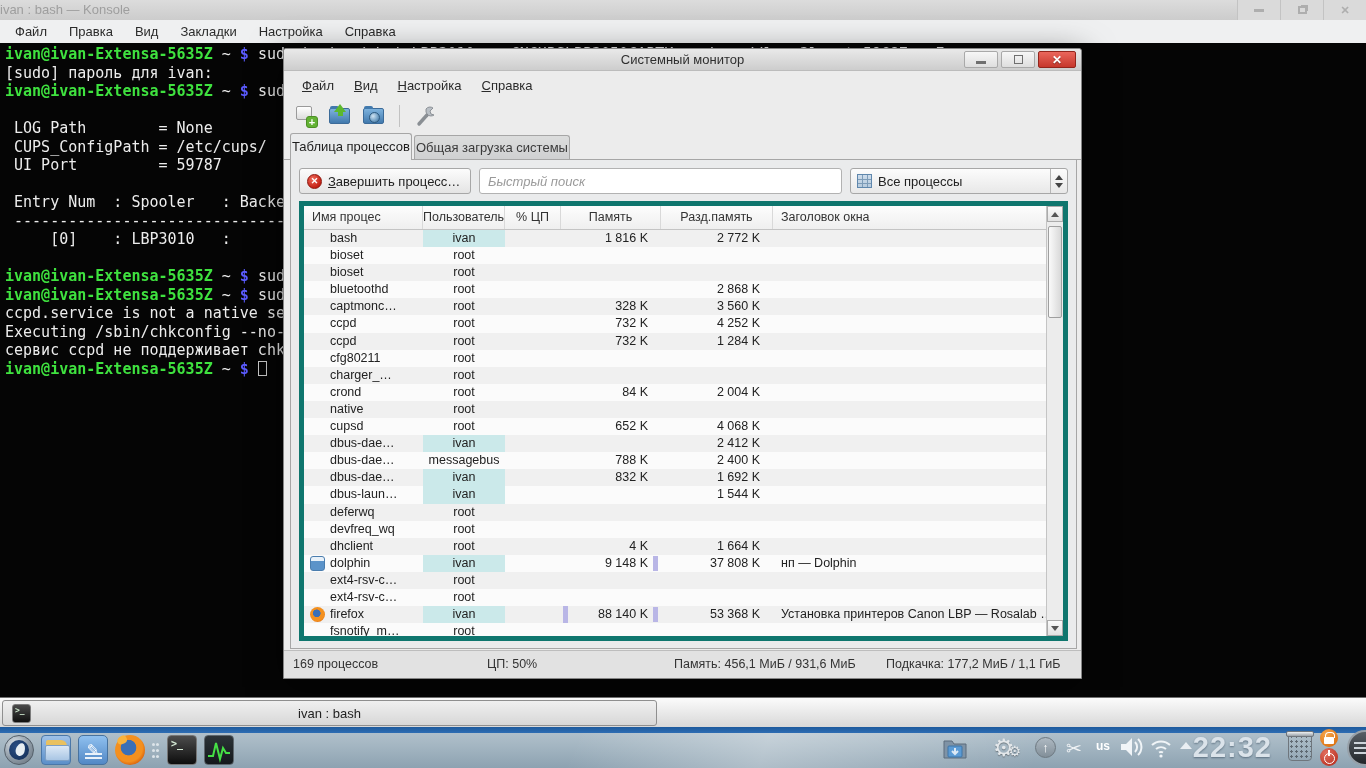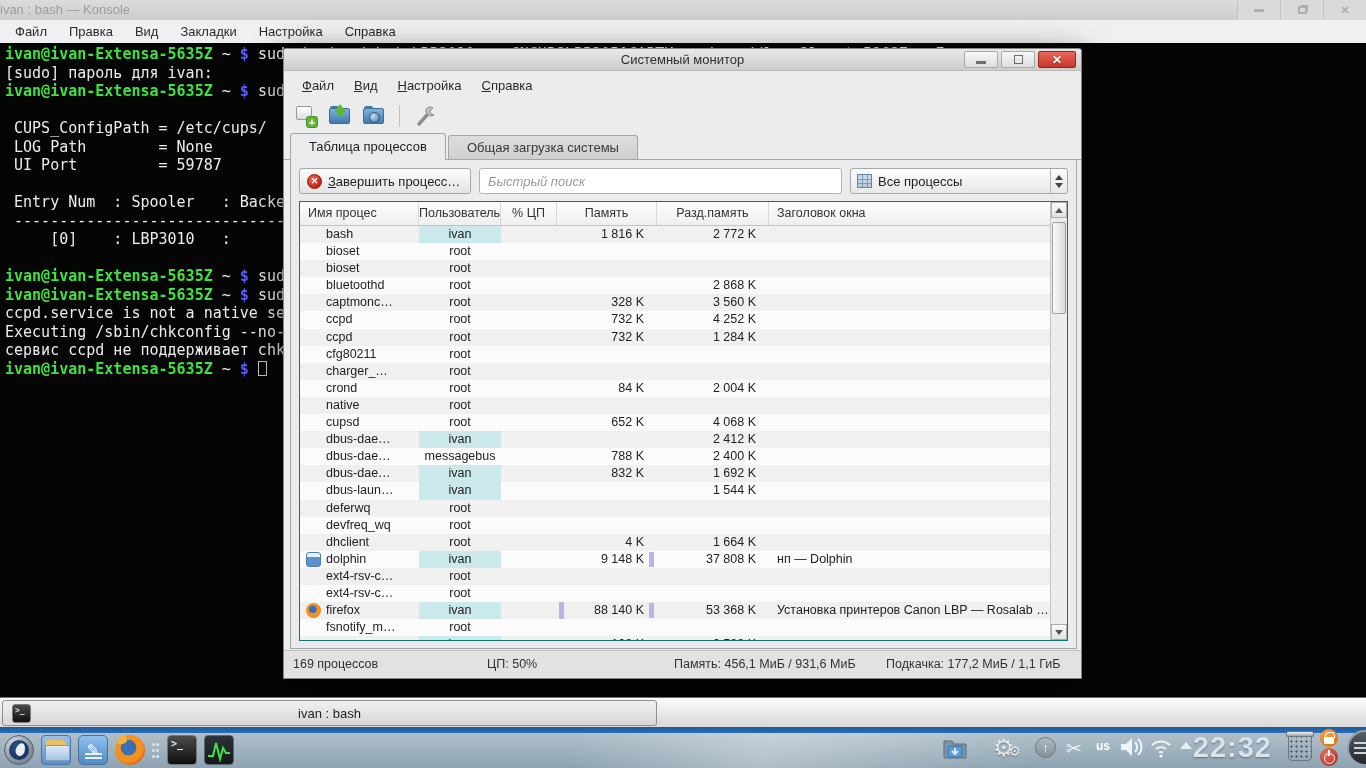--- a/index.html
+++ b/index.html
@@ -132,21 +132,21 @@
   .tool-folder::before { content:""; position:absolute; left:0; top:-3px; width:9px; height:3px;
     background:#4179ad; border-radius:2px 2px 0 0; }
   .tool-up { position:absolute; left:6px; top:0px; width:0; height:0; z-index:2;
     border-left:6px solid transparent; border-right:6px solid transparent; border-bottom:8px solid #5cb82e; }
   .tool-up::after { content:""; position:absolute; left:-2.5px; top:7px; width:5px; height:5px; background:#5cb82e; }
   .tool-globe { position:absolute; left:7px; top:8px; width:11px; height:11px; border-radius:50%;
     background:radial-gradient(circle at 35% 35%, #cfe3f2, #6d9cc2 60%, #3d6e96); border:1px solid #2f5a7e; z-index:2; }
   .wrench-svg { position:absolute; left:0; top:0; }
 
   .s-tabbar { position:absolute; top:84px; left:0; right:0; height:27px; border-bottom:1px solid #a6a6a6; padding-left:6px; display:flex; align-items:flex-end; }
-  .tab { font-size:13px; padding:0 18px; border:1px solid #a6a6a6; border-bottom:none; border-radius:3px 3px 0 0; }
+  .tab { font-size:13px; padding:0 1px; border:1px solid #a6a6a6; border-bottom:none; border-radius:3px 3px 0 0; }
   .tab.active { background:#eaebec; color:#1d1d1d; line-height:26px; height:27px; margin-bottom:-1px; z-index:2; position:relative; }
   .tab.inactive { background:linear-gradient(#dcdddd,#cfd0d1); color:#3a3a3a; line-height:23px; height:24px; margin-left:2px; }
 
   .s-frame { position:absolute; top:111px; left:6px; width:787px; height:489px;
     background:#eaebec; border:1px solid #a6a6a6; border-top:none; padding:8px; }
   .controls { display:flex; gap:8px; height:26px; }
   .kill-btn { width:172px; height:26px; border:1px solid #a7a7a7; border-radius:3px;
     background:linear-gradient(#fcfcfc,#e4e4e4); display:flex; align-items:center; gap:6px; padding-left:7px;
     font-size:13px; color:#222; white-space:nowrap; }
   .kill-ic { width:15px; height:15px; border-radius:50%; flex:0 0 15px;
@@ -161,21 +161,21 @@
     background:linear-gradient(#cddcEB,#b7cbdd); position:relative; }
   .grid-ic::before { content:""; position:absolute; left:4px; top:0; bottom:0; width:1px; background:#7d9cb8; box-shadow:5px 0 0 #7d9cb8; }
   .grid-ic::after { content:""; position:absolute; top:4px; left:0; right:0; height:1px; background:#7d9cb8; box-shadow:0 4px 0 #7d9cb8; }
   .filter-label { font-size:13px; color:#222; }
   .spin { position:absolute; right:0; top:0; bottom:0; width:17px; border-left:1px solid #b6b6b6;
     display:flex; flex-direction:column; align-items:center; justify-content:center; gap:3px; }
   .spin i { width:0; height:0; border-left:4px solid transparent; border-right:4px solid transparent; }
   .spin .up { border-bottom:5px solid #444; }
   .spin .dn { border-top:5px solid #444; }
 
-  .ptable { position:relative; margin-top:7px; height:440px; background:#d946ef; border:1px solid #0f766e; overflow:hidden; }
+  .ptable { position:relative; margin-top:7px; height:440px; background:#d946ef; border:5px solid #0f766e; overflow:hidden; }
   .thead { display:flex; height:24px; background:linear-gradient(#fdfdfd,#efefef); border-bottom:1px solid #c4c4c4; }
   .hc { font-size:12.5px; color:#333; line-height:23px; border-right:1px solid #d9d9d9; overflow:hidden; white-space:nowrap; }
   .c0 { width:119px; } .c1 { width:82px; } .c2 { width:56px; } .c3 { width:100px; } .c4 { width:112px; } .c5 { flex:1; }
   .hc.c0 { padding-left:8px; } .hc.c1,.hc.c2,.hc.c3,.hc.c4 { text-align:center; } .hc.c5 { padding-left:8px; }
   .tbody { position:absolute; top:24px; left:0; right:17px; bottom:0; overflow:hidden; }
   .trow { display:flex; height:17.1px; }
   .trow.odd { background:#f0f0f0; } .trow.even { background:#fbfbfb; }
   .tc { font-size:12.5px; color:#222; line-height:17px; white-space:nowrap; overflow:hidden; position:relative; }
   .tc.c0 { padding-left:26px; } .tc.c1 { text-align:center; }
   .tc.c3,.tc.c4 { text-align:right; padding-right:13px; }
@@ -228,22 +228,22 @@
         <span class="kmenu-item">Вид</span>
         <span class="kmenu-item">Закладки</span>
         <span class="kmenu-item">Настройка</span>
         <span class="kmenu-item">Справка</span>
       </div>
     <div class="terminal" id="term">
         <div class="tline"><span class="t-p">ivan@ivan-Extensa-5635Z</span><span class="t-w"> ~ </span><span class="t-b">$ </span><span class="t-w">sudo bash ./ k | LBP3010    CNCUPSLBP3050CAPTK   wk   //l   3l   t 59687   F</span></div>
         <div class="tline"><span class="t-w">[sudo] пароль для ivan:</span></div>
         <div class="tline"><span class="t-p">ivan@ivan-Extensa-5635Z</span><span class="t-w"> ~ </span><span class="t-b">$ </span><span class="t-w">sud</span></div>
         <div class="tline"></div>
+        <div class="tline"><span class="t-w"> LOG Path        = None</span></div>
         <div class="tline"><span class="t-w"> CUPS_ConfigPath = /etc/cups/</span></div>
-        <div class="tline"><span class="t-w"> LOG Path        = None</span></div>
         <div class="tline"><span class="t-w"> UI Port         = 59787</span></div>
         <div class="tline"></div>
         <div class="tline"><span class="t-w"> Entry Num  : Spooler   : Backe</span></div>
         <div class="tline"><span class="t-w"> ------------------------------</span></div>
         <div class="tline"><span class="t-w">     [0]    : LBP3010   :</span></div>
         <div class="tline"></div>
         <div class="tline"><span class="t-p">ivan@ivan-Extensa-5635Z</span><span class="t-w"> ~ </span><span class="t-b">$ </span><span class="t-w">sud</span></div>
         <div class="tline"><span class="t-p">ivan@ivan-Extensa-5635Z</span><span class="t-w"> ~ </span><span class="t-b">$ </span><span class="t-w">sud</span></div>
         <div class="tline"><span class="t-w">ccpd.service is not a native se</span></div>
         <div class="tline"><span class="t-w">Executing /sbin/chkconfig --no-</span></div>

